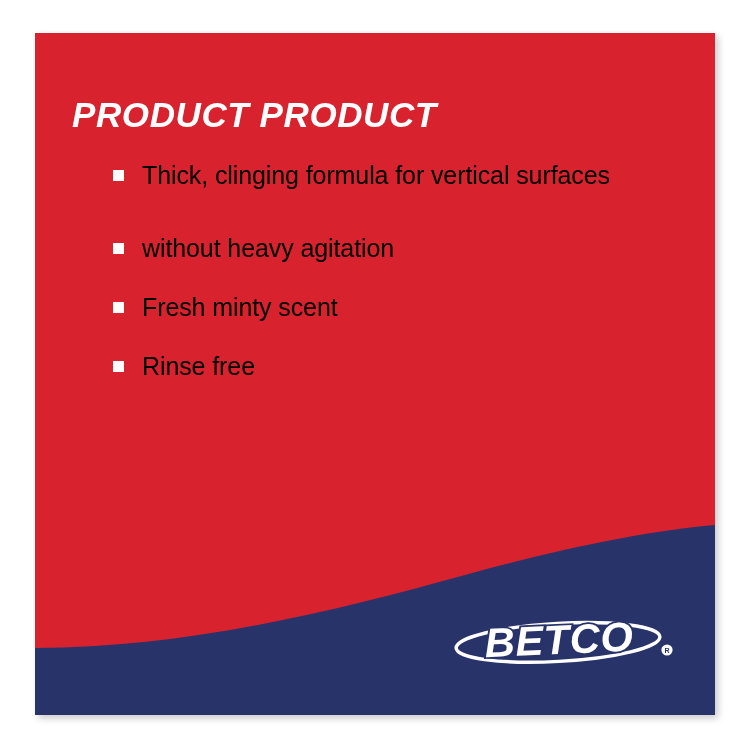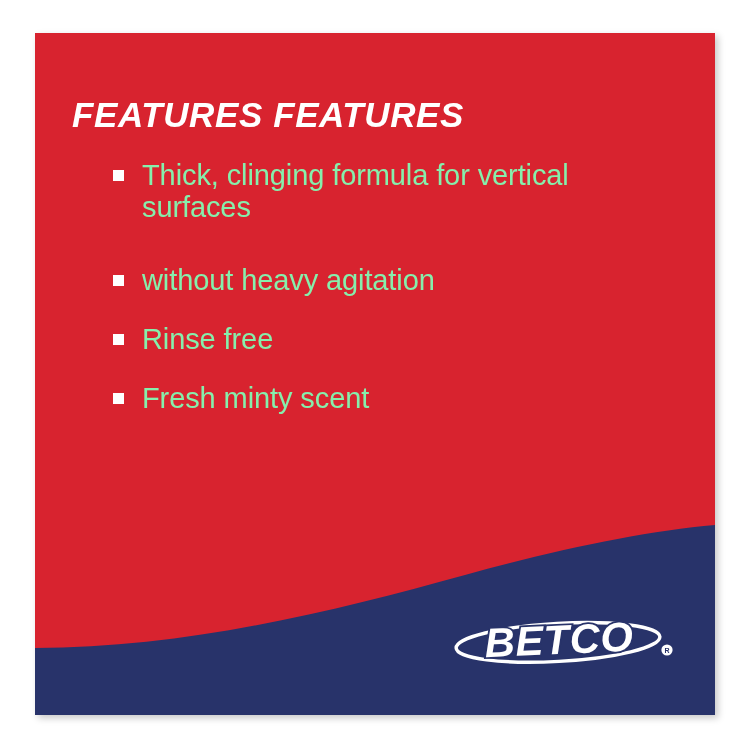--- a/index.html
+++ b/index.html
@@ -68,23 +68,23 @@
     top: 126px;
     width: 560px;
     margin: 0;
     padding: 0;
     list-style: none;
   }
   .feature-item {
     position: relative;
     padding-left: 29px;
     margin-bottom: 27px;
-    color: #86efac;
+    color: #000000;
     font-family: "Liberation Sans", sans-serif;
-    font-size: 29px;
+    font-size: 25px;
     font-weight: 400;
     line-height: 32px;
     letter-spacing: -0.1px;
   }
   .feature-item:last-child { margin-bottom: 0; }
 
   .bullet-square {
     position: absolute;
     left: 0;
     top: 11px;
@@ -109,42 +109,42 @@
 <body>
 
 <div id="stage">
 
   <div id="card">
 
     <svg id="wave" viewBox="0 0 680 200" preserveAspectRatio="none" aria-hidden="true">
       <path d="M0,133 C150,133 300,96 430,60 C520,35 610,16 680,10 L680,200 L0,200 Z" fill="#28336a"></path>
     </svg>
 
-    <h1 id="heading">FEATURES FEATURES</h1>
+    <h1 id="heading">PRODUCT PRODUCT</h1>
 
     <ul id="features">
 
       <li class="feature-item">
         <span class="bullet-square"></span>
         <span class="feature-text">Thick, clinging formula for vertical surfaces</span>
       </li>
 
       <li class="feature-item">
         <span class="bullet-square"></span>
         <span class="feature-line-2">without heavy agitation</span>
       </li>
 
       <li class="feature-item">
         <span class="bullet-square"></span>
-        <span class="feature-text">Rinse free</span>
+        <span class="feature-text">Fresh minty scent</span>
       </li>
 
       <li class="feature-item">
         <span class="bullet-square"></span>
-        <span class="feature-text">Fresh minty scent</span>
+        <span class="feature-text">Rinse free</span>
       </li>
 
     </ul>
 
     <div id="logo">
       <svg viewBox="0 0 225 52">
 
         <g transform="rotate(-3.2 112 26)">
           <ellipse cx="105" cy="26" rx="102" ry="19" fill="none" stroke="#ffffff" stroke-width="3.4"></ellipse>
         </g>

